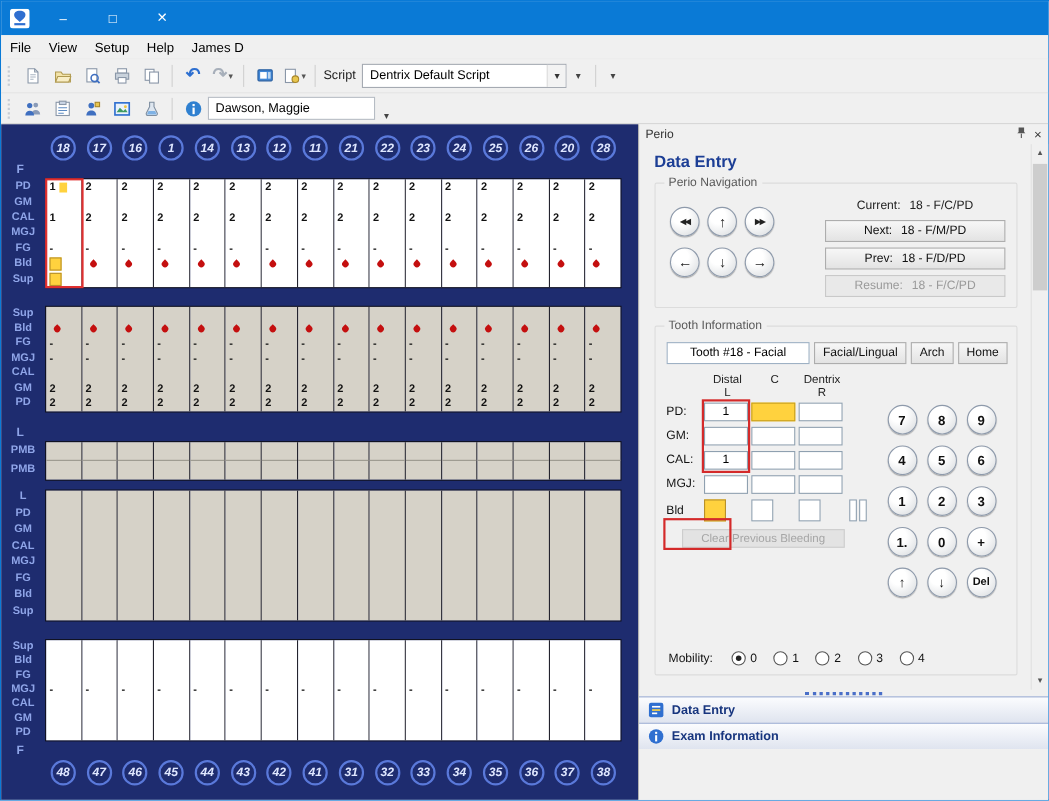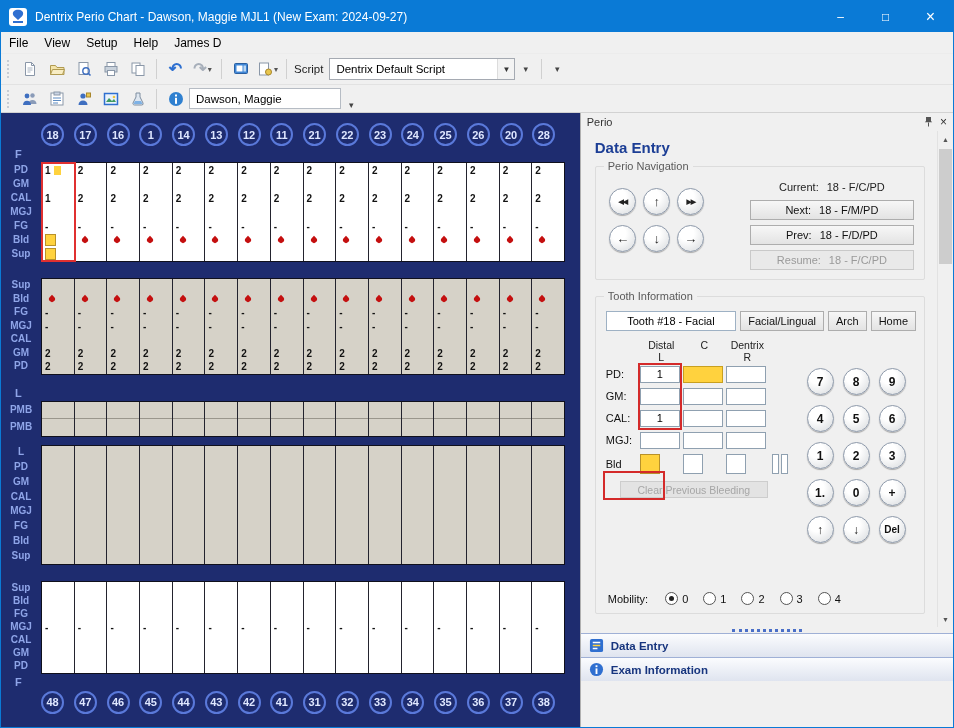--- a/index.html
+++ b/index.html
@@ -30,21 +30,21 @@
 .combo .val{flex:1;padding:0 6px;white-space:nowrap;overflow:hidden;}
 .combo .arrow{width:17px;height:100%;display:flex;align-items:center;justify-content:center;font-size:8px;color:#333;border-left:1px solid #dcdcdc;background:#f3f3f3;}
 .combo.script{width:186px;}
 .combo.patient{width:152px;height:21px;border:1px solid #b6bcc4;}
 
 .main{display:flex;height:616px;}
 .chart{width:580px;background:#1e2c6f;overflow:hidden;}
 .trow{display:flex;margin-left:40px;width:524px;}
 .trow.top{margin-top:10px;}
 .trow.bottom{margin-top:2px;}
-.tc{flex:1;display:flex;justify-content:flex-start;}
+.tc{flex:1;display:flex;justify-content:center;font-style:italic;}
 .tooth{width:23px;height:23px;border:2px solid #5a79da;border-radius:50%;color:#dfe7ff;font-size:11px;font-weight:bold;display:flex;align-items:center;justify-content:center;}
 .archlabel{margin-left:14px;height:13px;line-height:13px;font-size:11px;font-weight:bold;color:#8fa5e8;}
 .archlabel.f-top{margin-top:2px;margin-bottom:1px;}
 .archlabel.l-pmb{margin-top:12px;}
 .archlabel.f-bottom{margin-top:2px;margin-bottom:1px;}
 .sect{display:flex;}
 .sect[data-section="upper-lingual"]{margin-top:16px;}
 .sect[data-section="pmb"]{margin-top:1px;}
 .sect[data-section="lower-lingual"]{margin-top:8px;}
 .sect[data-section="lower-facial"]{margin-top:16px;}
@@ -132,21 +132,20 @@
 <div class="window">
 
   <div class="titlebar">
     <span class="tb-icon">
       <svg viewBox="0 0 18 18" width="18" height="18">
           <rect width="18" height="18" rx="3" fill="#ffffff"></rect>
           <path d="M5 3c2-1.7 6-1.7 8 0 1.8 1.5 1.4 4-.2 5.6L9 12 5.2 8.6C3.6 7 3.2 4.5 5 3z" fill="#2f6fd0"></path>
           <rect x="4" y="13" width="10" height="2" fill="#2f6fd0"></rect>
         </svg>
     </span>
-    <span class="tb-title">Dentrix Perio Chart - Dawson, Maggie  MJL1 (New Exam: 2024-09-27)</span>
     <span class="tb-btn">–</span>
     <span class="tb-btn">□</span>
     <span class="tb-btn close">×</span>
   </div>
 
   <div class="menubar">
     <span class="menu-item">File</span>
     <span class="menu-item">View</span>
     <span class="menu-item">Setup</span>
     <span class="menu-item">Help</span>

